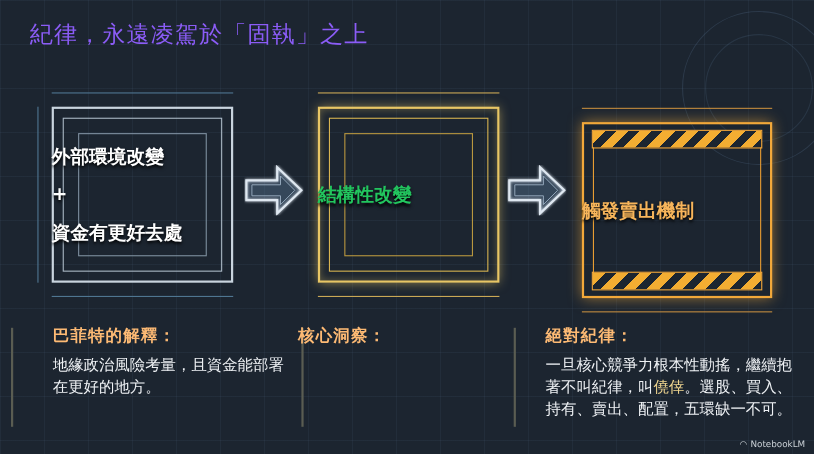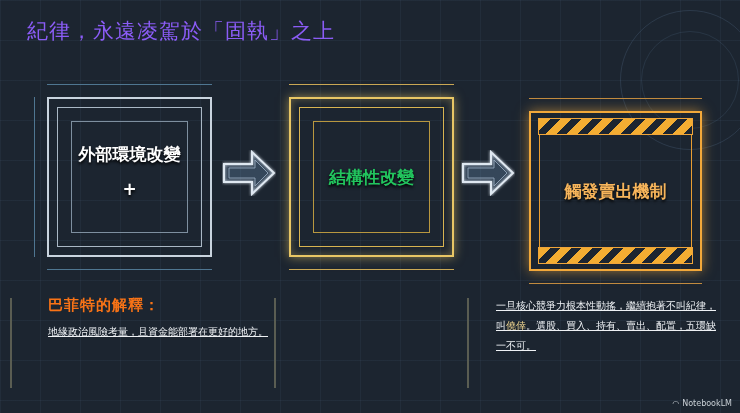--- a/index.html
+++ b/index.html
@@ -40,21 +40,21 @@
   .box .dim-top, .box .dim-bot {
     position: absolute; left: 0; right: 0; height: 1px;
   }
   .box .dim-top { top: -13px; }
   .box .dim-bot { bottom: -13px; }
   .box .outer { position: absolute; inset: 0; }
   .box .inner { position: absolute; inset: 10px; }
   .box .core { position: absolute; inset: 24px; }
   .box .label {
     position: absolute; inset: 0;
-    display: flex; flex-direction: column; align-items: center; justify-content: center;
+    display: flex; flex-direction: column; align-items: flex-start; justify-content: center;
     text-align: center; font-weight: bold;
   }
 
   
   #box1 { left: 47px; }
   #box1 .outer { border: 2px solid #c9d4de; }
   #box1 .inner { border: 1.5px solid #aab8c5; }
   #box1 .core { border: 1px solid #7e8f9f; }
   #box1 .dim-top, #box1 .dim-bot { background: #4f7691; }
   #box1 .vdim { position: absolute; left: -13px; top: 0; bottom: 0; width: 1px; background: #4f7691; }
@@ -88,24 +88,24 @@
   #arrow1 { left: 222px; }
   #arrow2 { left: 461px; }
 
   
   .card { position: absolute; top: 296px; width: 220px; }
   .card .bar-l, .card .bar-r {
     position: absolute; top: 2px; width: 2px; height: 90px; background: #5a5d52;
   }
   .card .bar-l { left: -10px; }
   .card h3 {
-    font-size: 15px; font-weight: bold; color: #f97316; margin-bottom: 7px; letter-spacing: 1px;
+    font-size: 15px; font-weight: bold; color: #fdba74; margin-bottom: 7px; letter-spacing: 1px;
   }
   .card p {
-    font-size: 10px; line-height: 20px; color: #eef1f4; text-decoration: underline;
+    font-size: 14px; line-height: 20px; color: #eef1f4;
   }
   .card p .hl { color: #f0d690; }
   #card1 { left: 48px; }
   #card1 .bar-l { left: -38px; }
   #card1 .bar-r { left: 226px; }
   #card2 { left: 271px; }
   #card2 .bar-r { left: 196px; }
   #card3 { left: 496px; width: 230px; }
 
   .watermark {
@@ -123,20 +123,21 @@
 
 <div class="box" id="box1">
   <div class="dim-top"></div>
   <div class="vdim"></div>
   <div class="outer"></div>
   <div class="inner"></div>
   <div class="core"></div>
   <div class="label">
     <span>外部環境改變</span>
     <span class="plus">+</span>
+    <span>資金有更好去處</span>
   </div>
   <div class="dim-bot"></div>
 </div>
 
 <svg class="arrow" id="arrow1" viewBox="0 0 54 46">
   <defs>
     <filter id="glow1">
         <feGaussianBlur stdDeviation="1.5" result="b"></feGaussianBlur>
         <feMerge>
           <feMergeNode in="b"></feMergeNode>
@@ -178,22 +179,24 @@
 
 <div class="card" id="card1">
   <div class="bar-l"></div>
   <div class="bar-r"></div>
   <h3>巴菲特的解釋：</h3>
   <p>地緣政治風險考量，且資金能部署在更好的地方。</p>
 </div>
 
 <div class="card" id="card2">
   <div class="bar-r"></div>
+  <h3>核心洞察：</h3>
 </div>
 
 <div class="card" id="card3">
+  <h3>絕對紀律：</h3>
   <p style="width:225px"><span>一旦核心競爭力根本性動搖，繼續抱著不叫紀律，叫</span><span class="hl">僥倖</span><span>。選股、買入、持有、賣出、配置，五環缺一不可。</span></p>
 </div>
 
 <div class="watermark">
   <span>◠</span>
   <span>NotebookLM</span>
 </div>
 
 </body></html>

